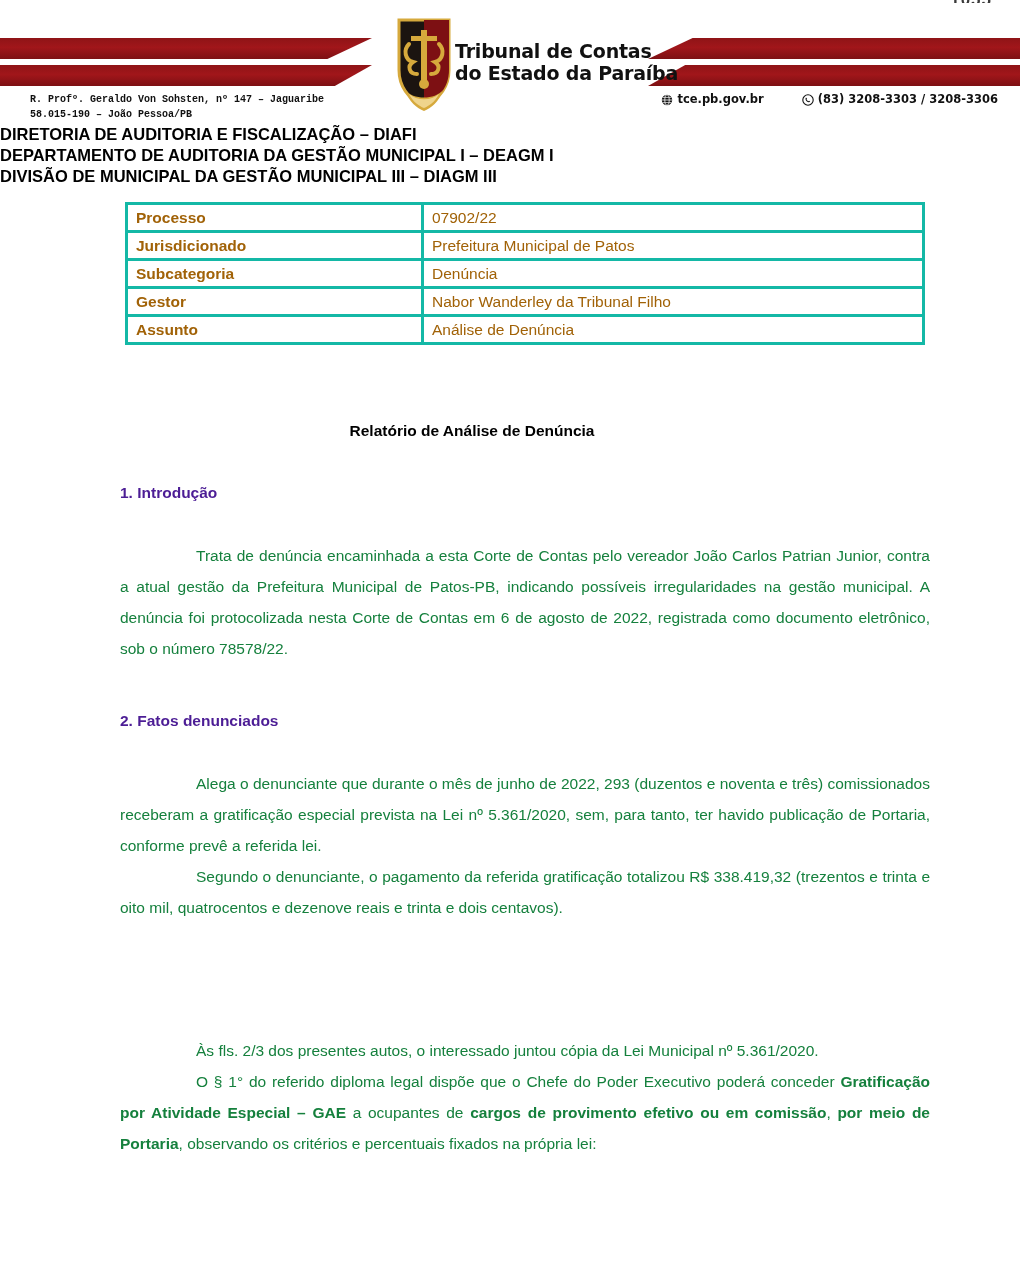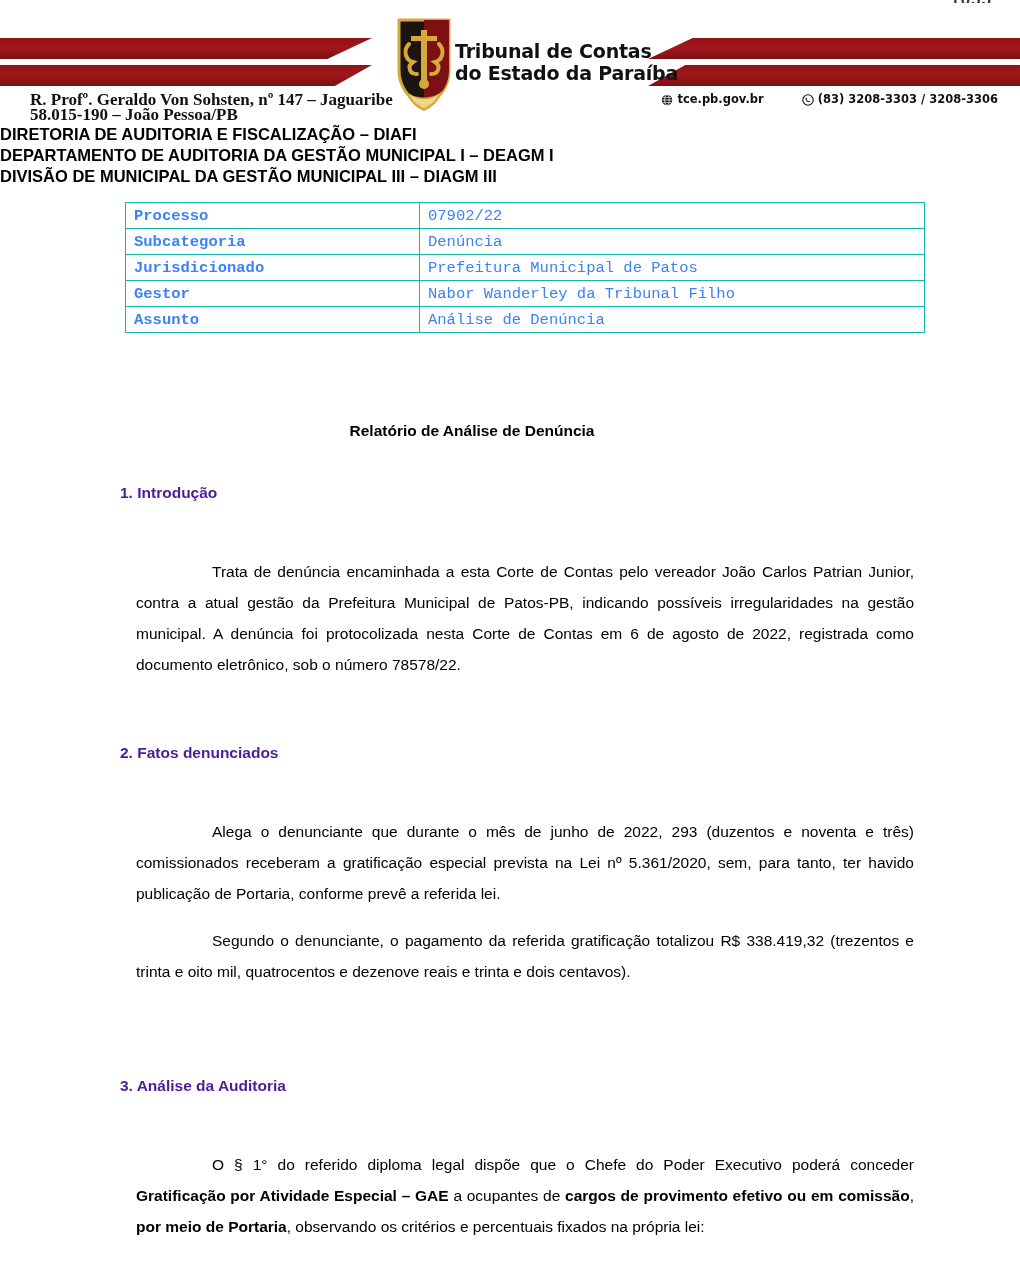--- a/index.html
+++ b/index.html
@@ -90,22 +90,22 @@
     color: #111111;
     letter-spacing: -0.2px;
     white-space: nowrap;
   }
 
   
   .address {
     position: absolute;
     left: 30px;
     top: 84px;
-    font-family: Liberation Serif, serif;
-    font-size: 17px;
+    font-family: Liberation Mono, monospace;
+    font-size: 10px;
     font-weight: bold;
     line-height: 15px;
     color: #111111;
     white-space: nowrap;
   }
   .contacts {
     position: absolute;
     right: 22px;
     top: 84px;
     font-family: "DejaVu Sans", sans-serif;
@@ -138,27 +138,26 @@
   
   .meta-table {
     position: absolute;
     left: 125px;
     top: 202px;
     width: 800px;
     border-collapse: collapse;
     table-layout: fixed;
   }
   .meta-table td {
-    border: 1px solid #14b8a6;
+    border: 3px solid #14b8a6;
     height: 25px;
     padding: 0 0 0 8px;
     font-size: 15.5px;
-    color: #3b82f6;
+    color: #a16207;
     vertical-align: middle;
-    font-family: Liberation Mono, monospace;
   }
   .meta-table td.k {
     width: 285px;
     font-weight: bold;
   }
   .meta-table td.v {
     font-weight: normal;
   }
 
   
@@ -181,26 +180,26 @@
   }
 
   .h2 {
     font-weight: bold;
     font-size: 15.5px;
     color: #4c1d95;
     margin: 0 0 0 0;
   }
 
   p.para {
-    margin: 16px;
+    margin: 0;
     font-size: 15.5px;
     line-height: 31px;
     text-align: justify;
     text-indent: 76px;
-    color: #000000;
+    color: #15803d;
     hyphens: none;
   }
 
   .sp-sec   { height: 38px; }
   .sp-mid   { height: 26px; }
   .sp-big   { height: 48px; }
 
   b.bold { font-weight: bold; }
 </style>
 </head>
@@ -277,26 +276,26 @@
     <div>DIVISÃO DE MUNICIPAL DA GESTÃO MUNICIPAL III – DIAGM III</div>
   </div>
 
   <table class="meta-table">
     <tbody>
       <tr>
         <td class="k">Processo</td>
         <td class="v">07902/22</td>
       </tr>
       <tr>
+        <td class="k">Jurisdicionado</td>
+        <td class="v">Prefeitura Municipal de Patos</td>
+      </tr>
+      <tr>
         <td class="k">Subcategoria</td>
         <td class="v">Denúncia</td>
-      </tr>
-      <tr>
-        <td class="k">Jurisdicionado</td>
-        <td class="v">Prefeitura Municipal de Patos</td>
       </tr>
       <tr>
         <td class="k">Gestor</td>
         <td class="v">Nabor Wanderley da Tribunal Filho</td>
       </tr>
       <tr>
         <td class="k">Assunto</td>
         <td class="v">Análise de Denúncia</td>
       </tr>
     </tbody>
@@ -313,19 +312,19 @@
     <div class="sp-big"></div>
 
     <div class="h2">2. Fatos denunciados</div>
     <div class="sp-sec"></div>
     <p class="para">Alega o denunciante que durante o mês de junho de 2022, 293 (duzentos e noventa e três) comissionados receberam a gratificação especial prevista na Lei nº 5.361/2020, sem, para tanto, ter havido publicação de Portaria, conforme prevê a referida lei.</p>
     <p class="para">Segundo o denunciante, o pagamento da referida gratificação totalizou R$ 338.419,32 (trezentos e trinta e oito mil, quatrocentos e dezenove reais e trinta e dois centavos).</p>
 
     <div class="sp-big"></div>
     <div class="sp-mid"></div>
 
-    <div class="h2">3. Análise da Auditoria</div>
     <div class="sp-sec"></div>
+    <p class="para">Às fls. 2/3 dos presentes autos, o interessado juntou cópia da Lei Municipal nº 5.361/2020.</p>
     <p class="para"><span>O § 1° do referido diploma legal dispõe que o Chefe do Poder Executivo poderá conceder </span><b class="bold">Gratificação por Atividade Especial – GAE</b><span> a ocupantes de </span><b class="bold">cargos de provimento efetivo ou em comissão</b><span>, </span><b class="bold">por meio de Portaria</b><span>, observando os critérios e percentuais fixados na própria lei:</span></p>
 
   </div>
 
 </div>
 
 </body></html>

